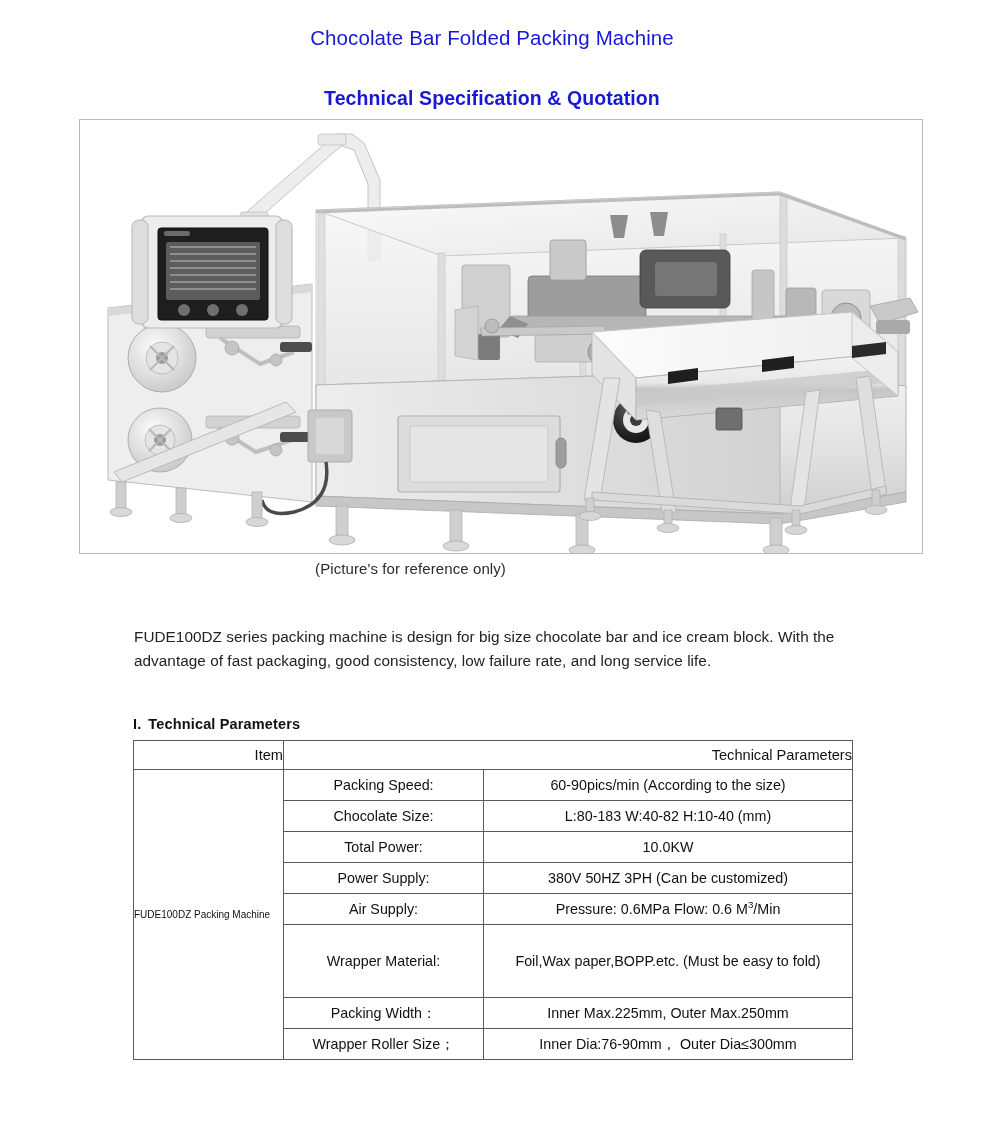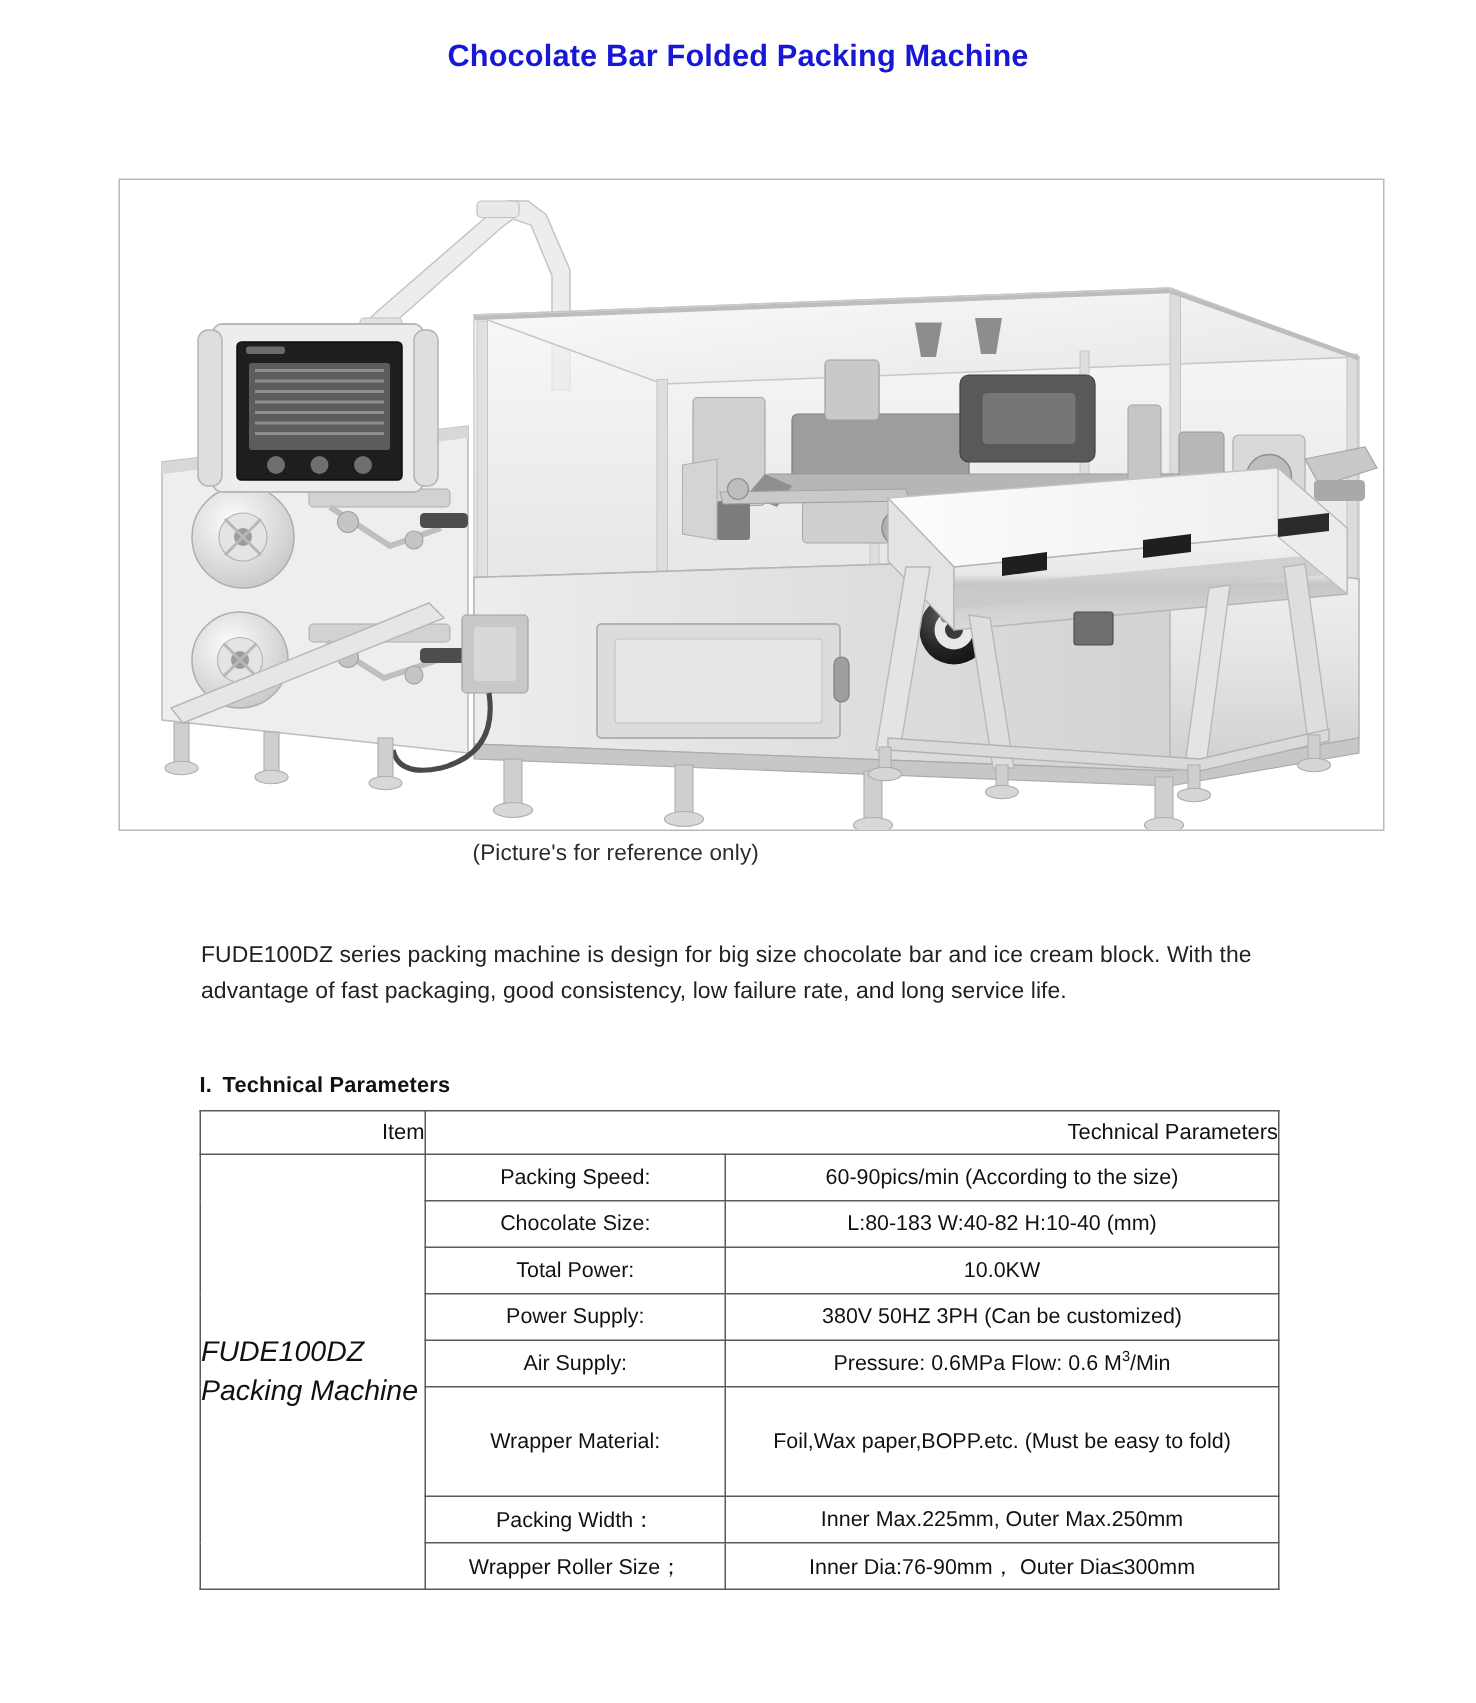--- a/index.html
+++ b/index.html
@@ -16,21 +16,21 @@
     overflow: hidden;
   }
 
   
   .title-block {
     padding-top: 26px;
     text-align: center;
   }
   .doc-title {
     color: #1717d6;
-    font-weight: bold;
+    font-weight: normal;
     font-size: 20.5px;
     letter-spacing: 0.1px;
     line-height: 1.2;
     margin: 0;
   }
   .doc-subtitle {
     color: #1717d6;
     font-weight: bold;
     font-size: 19.5px;
     letter-spacing: 0.1px;
@@ -110,23 +110,22 @@
   th.col-item, th.col-params {
     font-weight: bold;
     text-align: right;
     height: 28px;
     font-size: 14.6px;
   }
   td.item-cell {
     text-align: left;
     padding-left: 4px;
     vertical-align: middle;
-    font-size: 19px;
+    font-size: 10px;
     line-height: 1.32;
-    font-style: italic;
   }
   td.param-label {
     text-align: center;
     height: 30px;
     font-size: 14.3px;
     padding: 0 4px;
     margin-top: 28px;
   }
   td.param-value {
     text-align: center;
@@ -135,20 +134,21 @@
     padding: 0 4px;
   }
   td.tall { height: 72px; line-height: 1.85; }
   sup { font-size: 0.68em; vertical-align: super; line-height: 0; }
 </style>
 </head>
 <body>
 
 <div class="title-block">
   <h1 class="doc-title">Chocolate Bar Folded Packing Machine</h1>
+  <h2 class="doc-subtitle">Technical Specification &amp; Quotation</h2>
 </div>
 
 <div class="figure-frame">
   <svg width="842" height="433" viewBox="0 0 842 433">
     <defs>
       <linearGradient id="panelG" x1="0" y1="0" x2="0" y2="1">
         <stop offset="0%" stop-color="#f2f2f2"></stop>
         <stop offset="55%" stop-color="#e2e2e2"></stop>
         <stop offset="100%" stop-color="#cfcfcf"></stop>
       </linearGradient>

